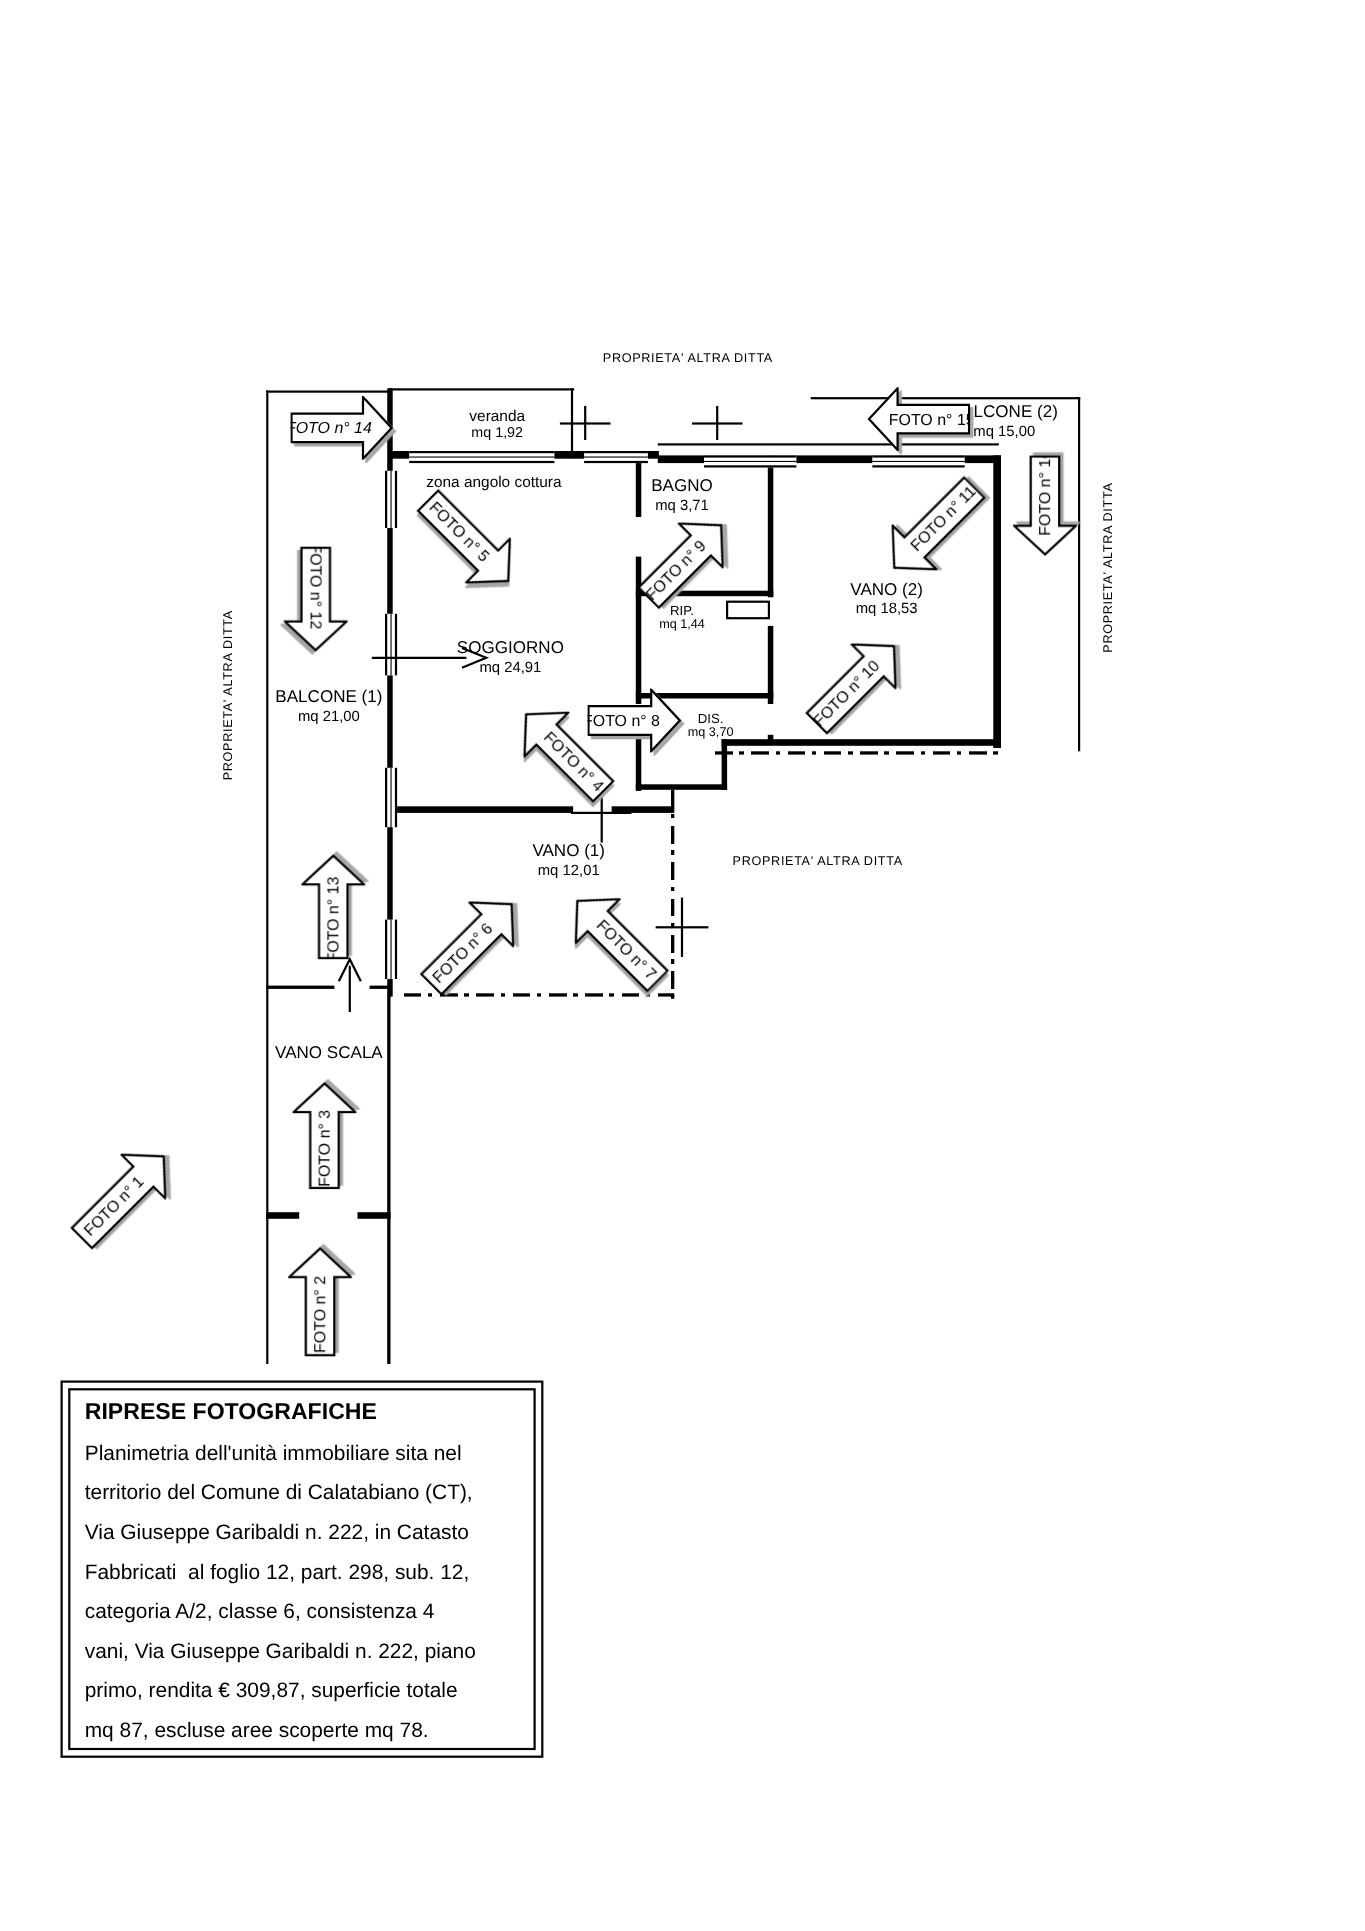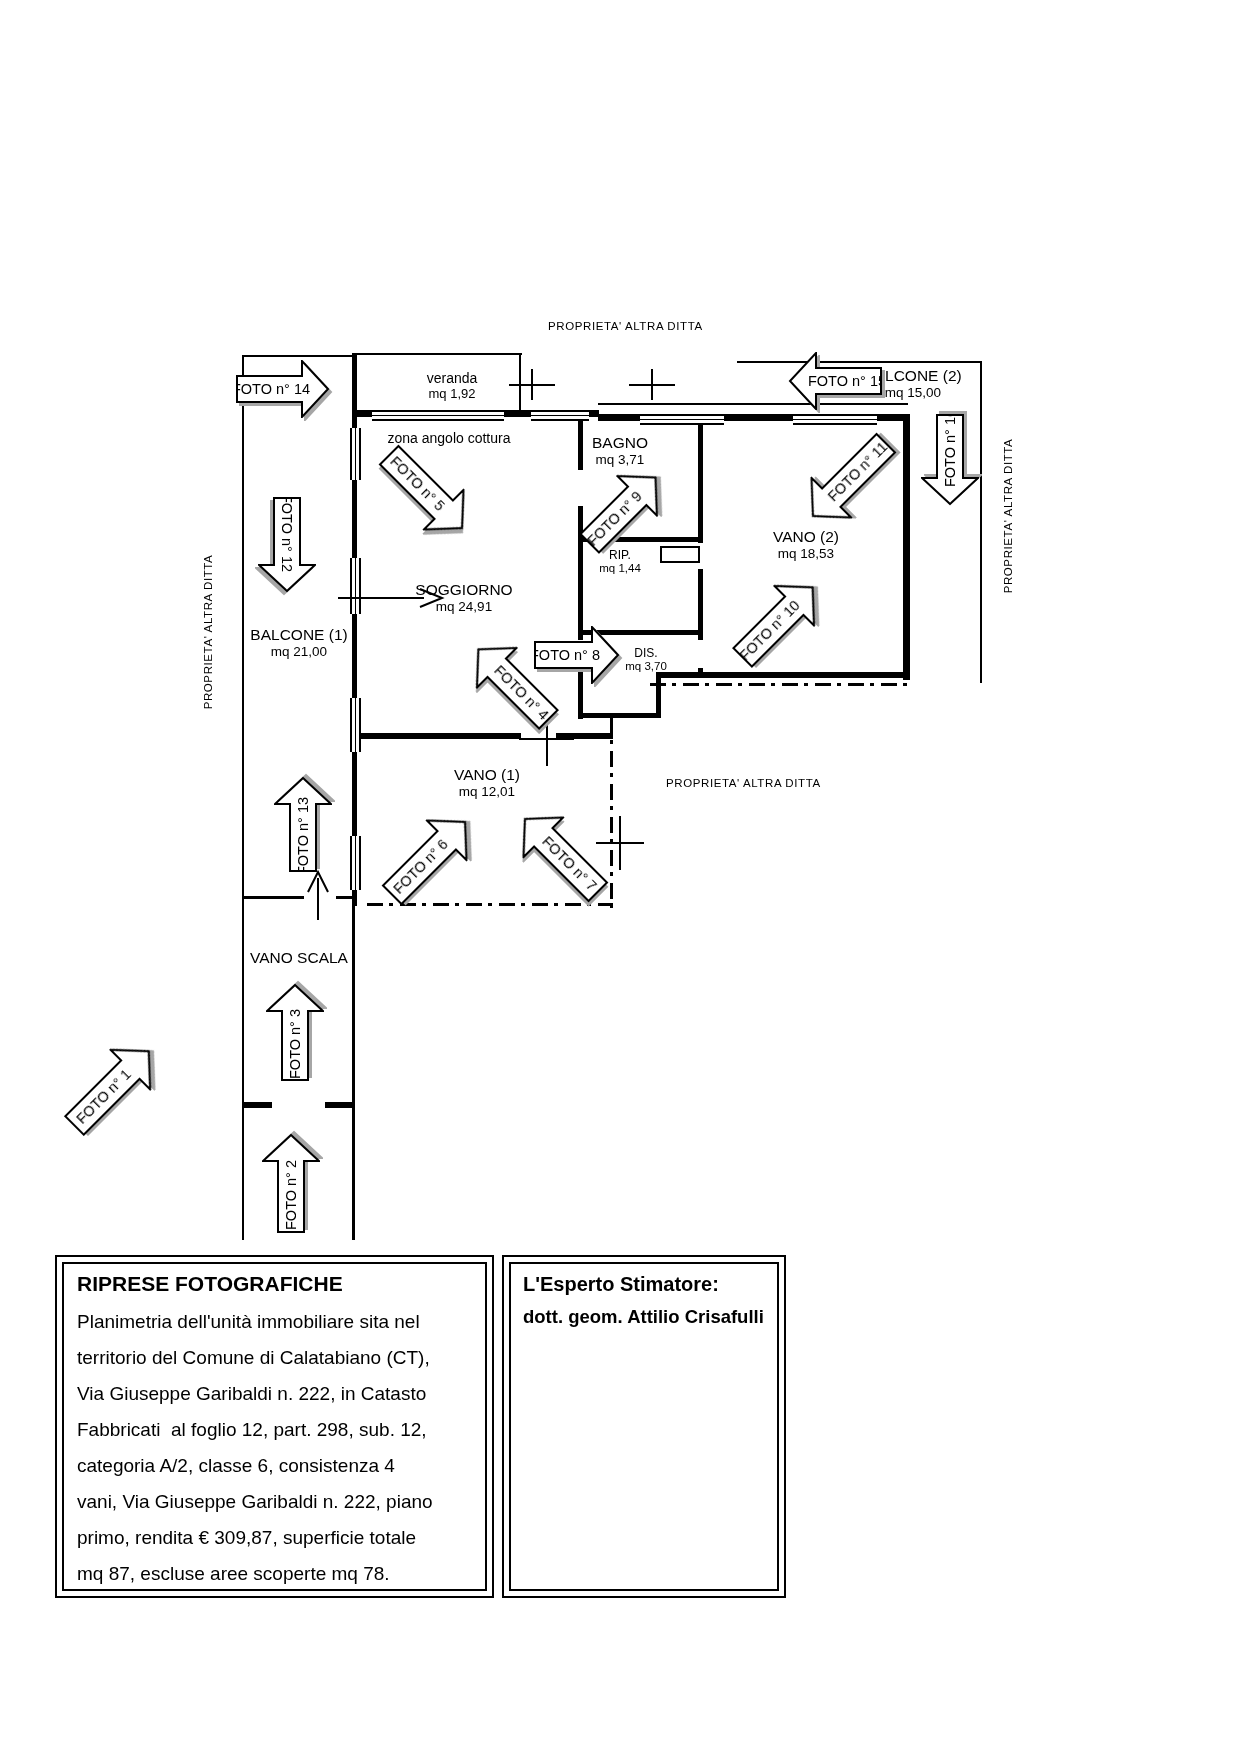--- a/index.html
+++ b/index.html
@@ -164,21 +164,21 @@
           <div class="room-area">mq 1,44</div>
         </div>
         <div class="room-label sm" style="left: 646px; top: 659px;">
           <div class="room-name">DIS.</div>
           <div class="room-area">mq 3,70</div>
         </div>
         <div class="room-label" style="left: 299px; top: 642px;">
           <div class="room-name">BALCONE (1)</div>
           <div class="room-area">mq 21,00</div>
         </div>
-        <div class="room-label" style="left: 487px; top: 782px;">
+        <div class="room-label" style="left: 517px; top: 782px;">
           <div class="room-name">VANO (1)</div>
           <div class="room-area">mq 12,01</div>
         </div>
         <div class="room-label" style="left: 299px; top: 958px;">
           <div class="room-name">VANO SCALA</div>
         </div>
       </div>
 
     <div>
         <div class="foto-arrow" style="left: 58px; top: 1059px; width: 108px; height: 58px; transform: rotate(-45deg);"><svg width="108" height="58" viewBox="0 0 108 58">
@@ -226,21 +226,21 @@
             <text x="65" y="34" class="arrow-text">FOTO n° 11</text>
           </svg></div>
         <div class="foto-arrow" style="left: 239px; top: 516px; width: 96px; height: 58px; transform: rotate(90deg);"><svg width="96" height="58" viewBox="0 0 96 58">
             <polygon points="1,16 68,16 68,1 94,29 68,57 68,42 1,42" class="arrow-shape"></polygon>
             <text x="36" y="34" class="arrow-text">FOTO n° 12</text>
           </svg></div>
         <div class="foto-arrow" style="left: 255px; top: 795px; width: 96px; height: 58px; transform: rotate(-90deg);"><svg width="96" height="58" viewBox="0 0 96 58">
             <polygon points="1,16 68,16 68,1 94,29 68,57 68,42 1,42" class="arrow-shape"></polygon>
             <text x="36" y="34" class="arrow-text">FOTO n° 13</text>
           </svg></div>
-        <div class="foto-arrow" style="left: 236px; top: 360px; width: 94px; height: 58px; transform: rotate(0deg);"><svg width="94" height="58" viewBox="0 0 94 58">
+        <div class="foto-arrow" style="left: 264px; top: 360px; width: 94px; height: 58px; transform: rotate(0deg); font-style: italic;"><svg width="94" height="58" viewBox="0 0 94 58">
             <polygon points="1,16 66,16 66,1 92,29 66,57 66,42 1,42" class="arrow-shape"></polygon>
             <text x="35" y="34" class="arrow-text">FOTO n° 14</text>
           </svg></div>
         <div class="foto-arrow" style="left: 788px; top: 352px; width: 94px; height: 58px; transform: rotate(0deg);"><svg width="94" height="58" viewBox="0 0 94 58">
             <polygon points="93,16 28,16 28,1 2,29 28,57 28,42 93,42" class="arrow-shape"></polygon>
             <text x="59" y="34" class="arrow-text">FOTO n° 15</text>
           </svg></div>
         <div class="foto-arrow" style="left: 904px; top: 431px; width: 92px; height: 58px; transform: rotate(-90deg);"><svg width="92" height="58" viewBox="0 0 92 58">
             <polygon points="91,16 28,16 28,1 2,29 28,57 28,42 91,42" class="arrow-shape"></polygon>
             <text x="58" y="34" class="arrow-text">FOTO n° 16</text>
@@ -255,21 +255,15 @@
 territorio del Comune di Calatabiano (CT),
 Via Giuseppe Garibaldi n. 222, in Catasto
 Fabbricati  al foglio 12, part. 298, sub. 12,
 categoria A/2, classe 6, consistenza 4
 vani, Via Giuseppe Garibaldi n. 222, piano
 primo, rendita € 309,87, superficie totale
 mq 87, escluse aree scoperte mq 78.</div>
     </div>
   </div>
 
-  <div class="fbox" style="left:502px;top:1255px;width:280px;height:339px">
-    <div class="fbox-inner">
-      <div class="esperto-heading">L'Esperto Stimatore:</div>
-      <div class="esperto-name">dott. geom. Attilio Crisafulli</div>
-    </div>
-  </div>
 
 
 </div>
 
 </body></html>

